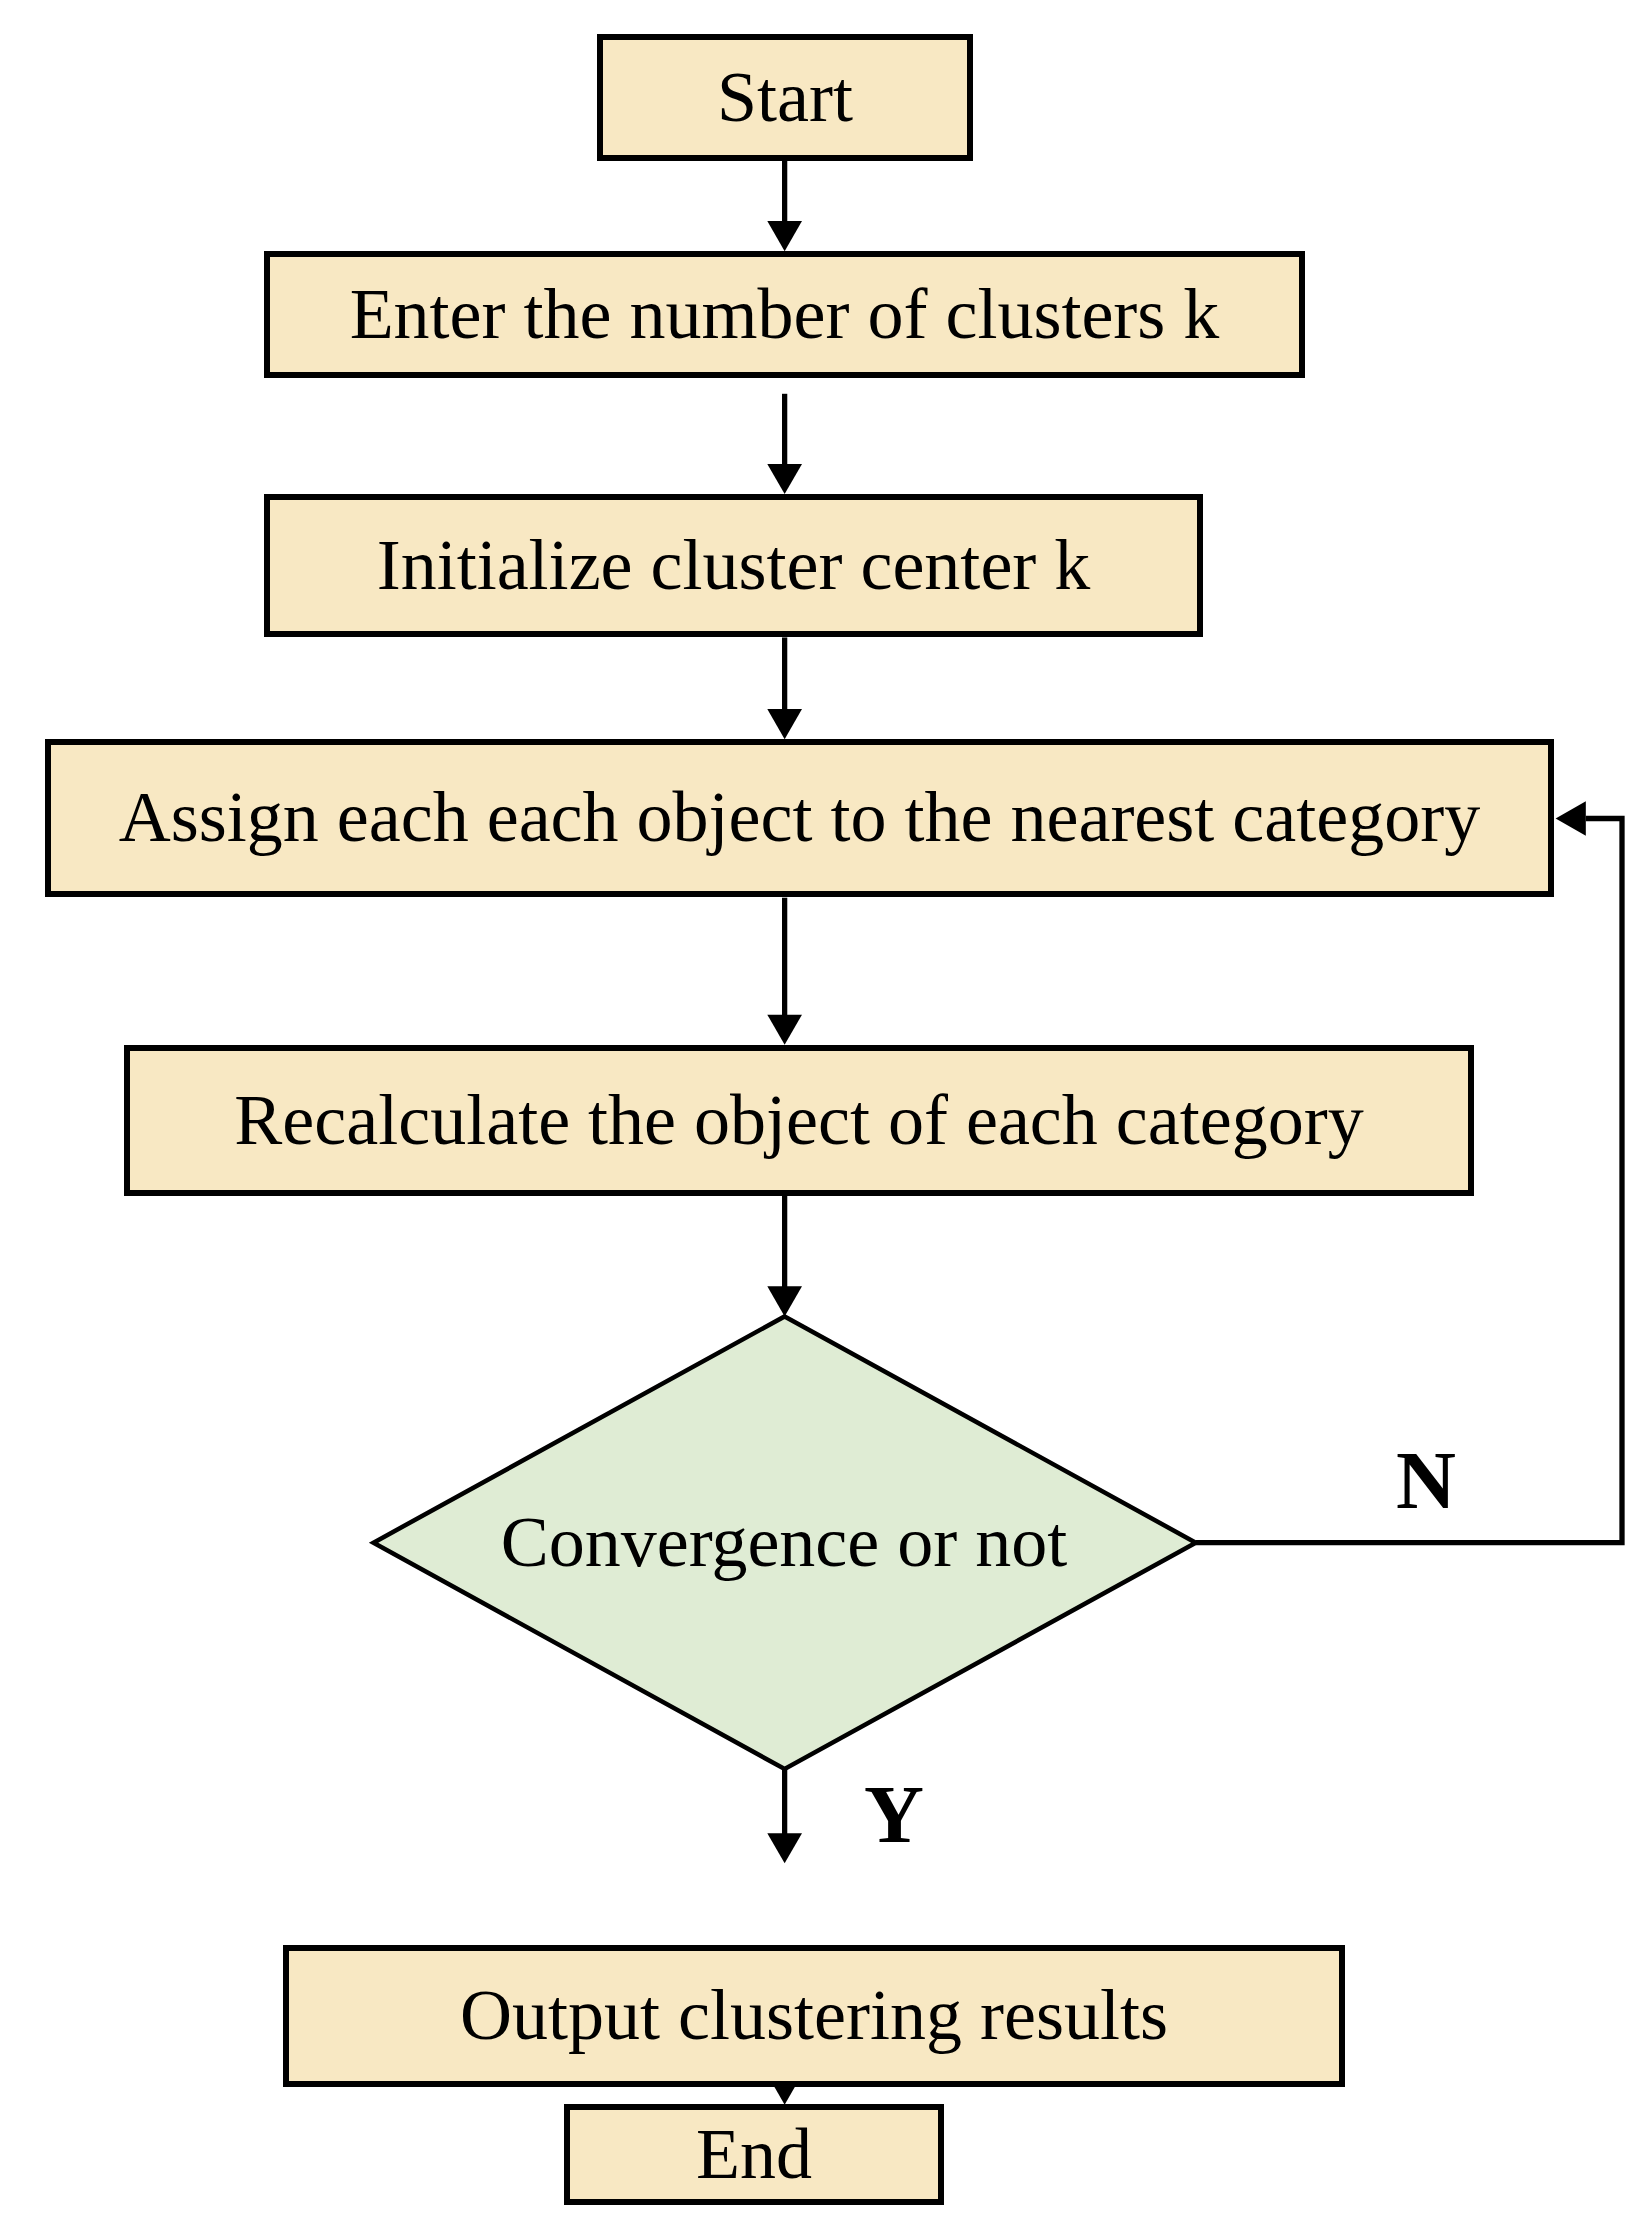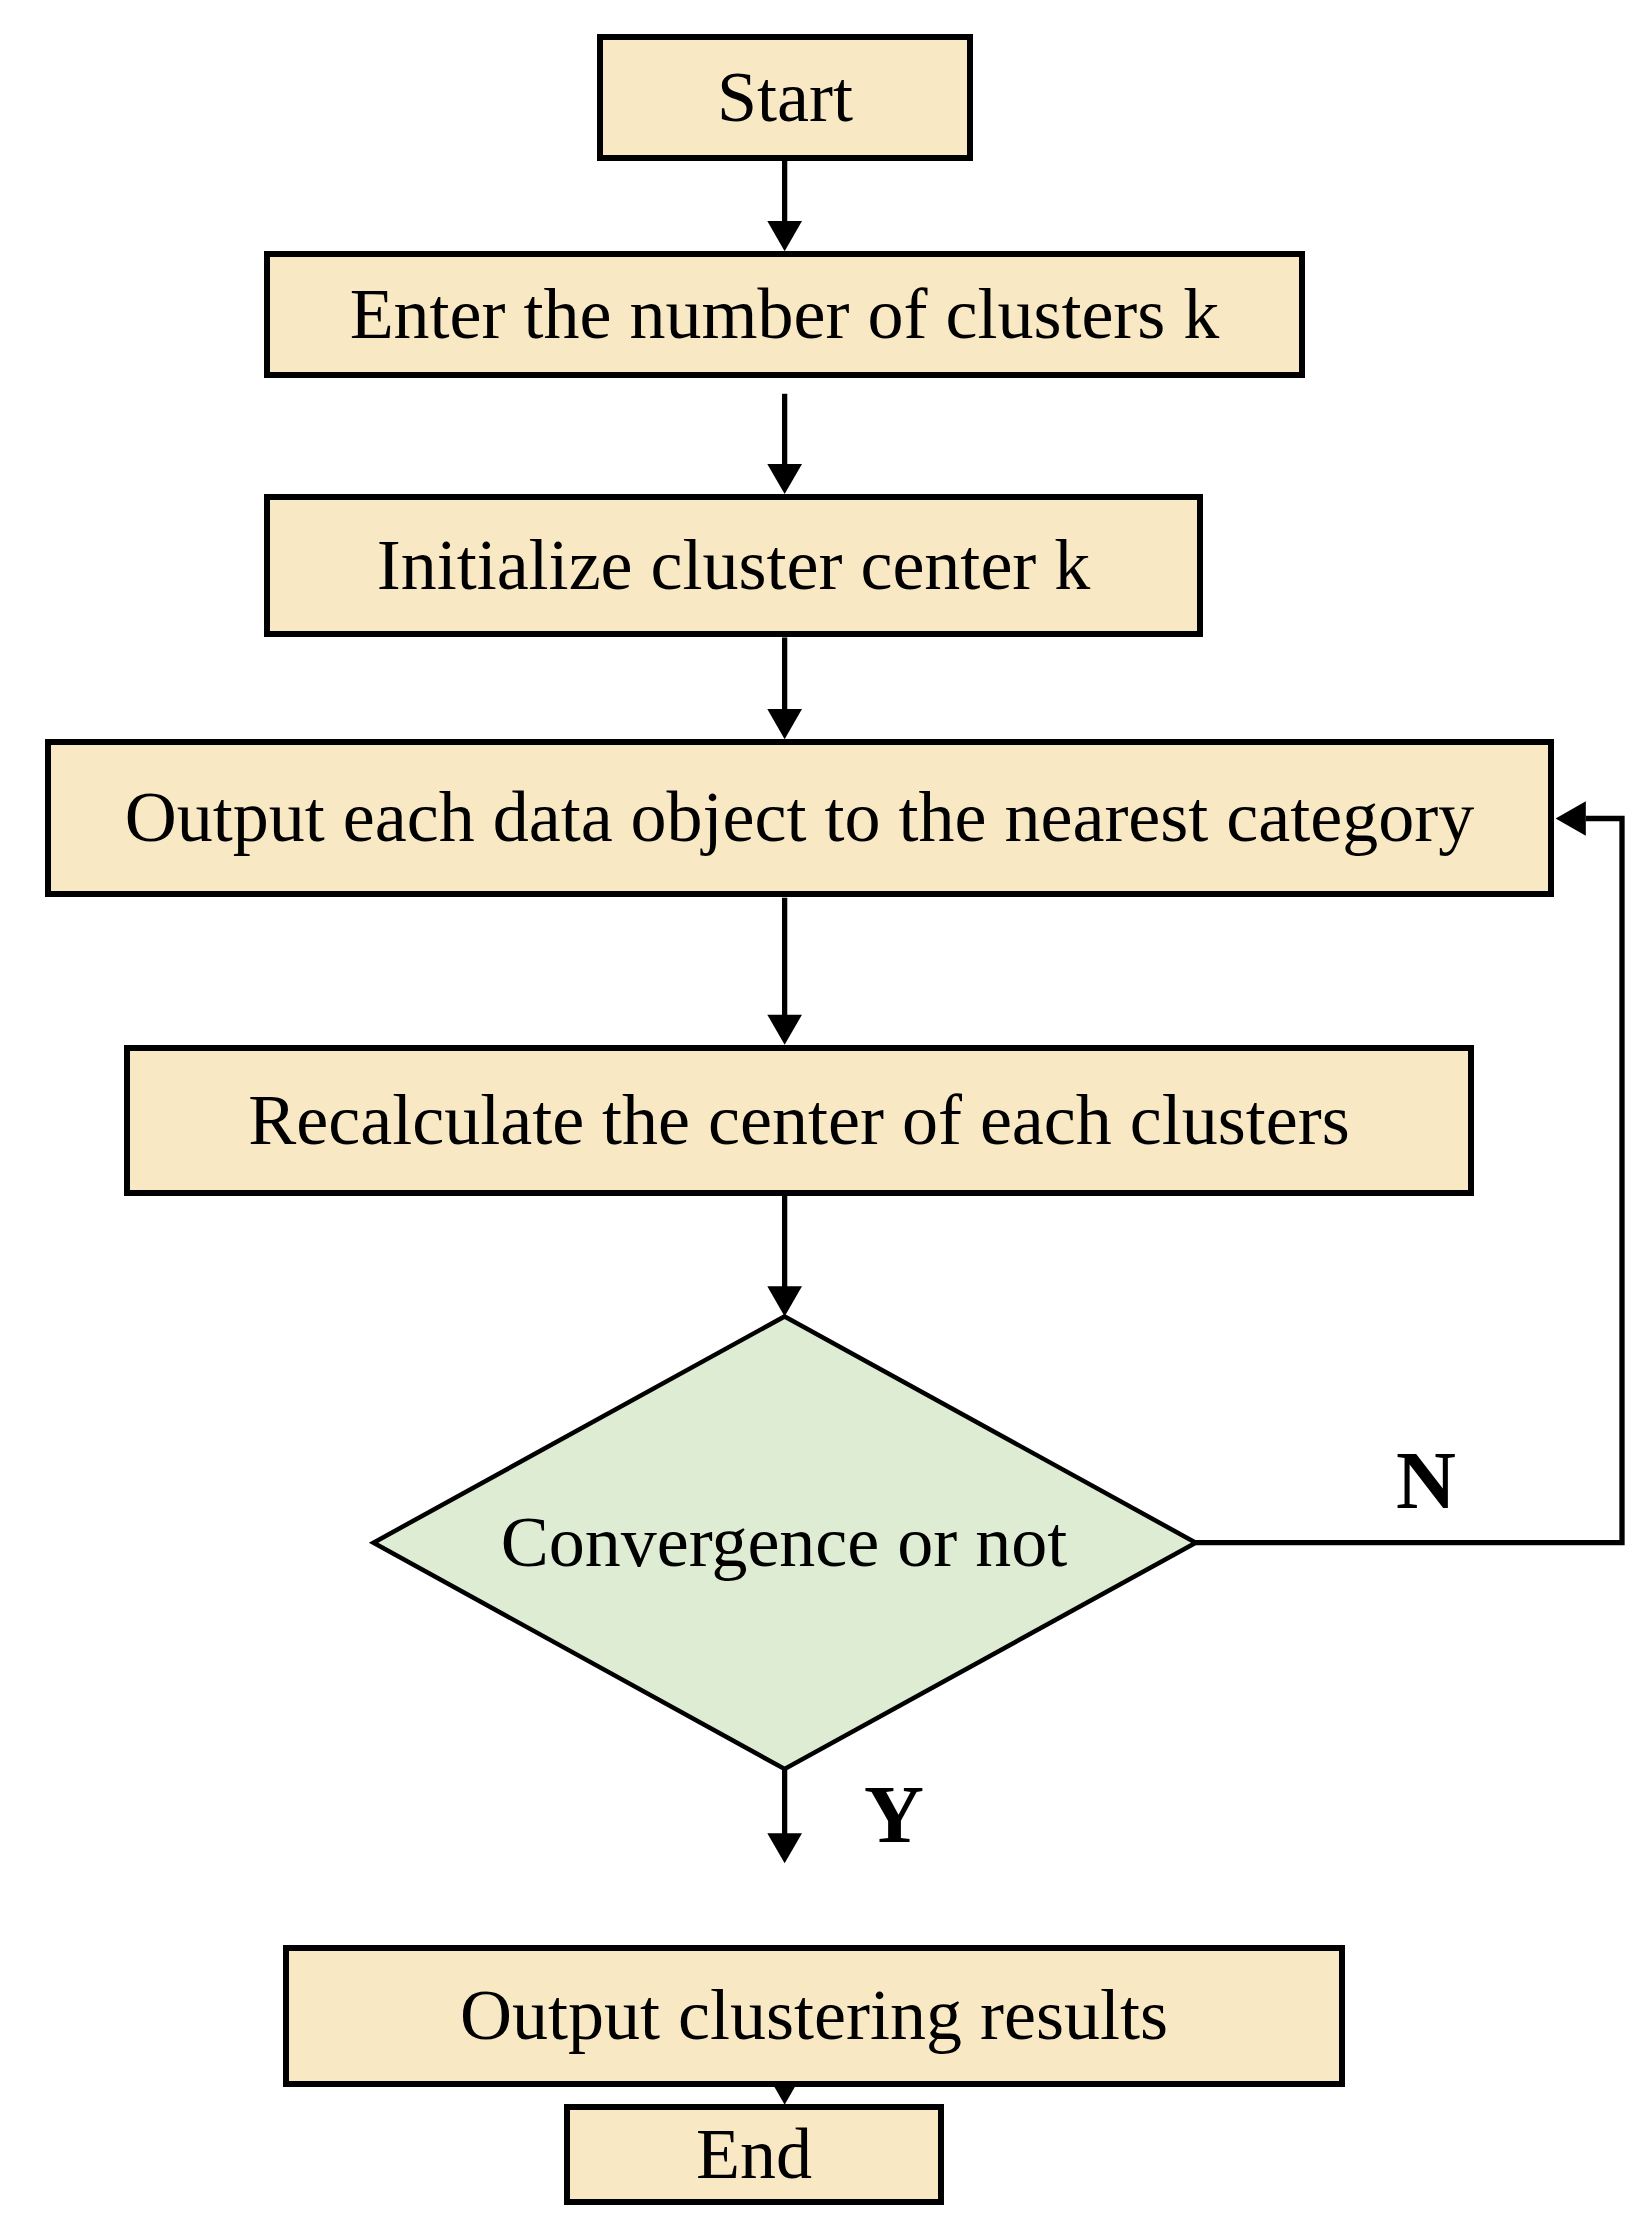--- a/index.html
+++ b/index.html
@@ -109,25 +109,25 @@
 
   <div class="node" id="n-enter">
     <span>Enter the number of clusters k</span>
   </div>
 
   <div class="node" id="n-init">
     <span>Initialize cluster center k</span>
   </div>
 
   <div class="node" id="n-assign">
-    <span>Output each data object to the nearest category</span>
+    <span>Assign each each object to the nearest category</span>
   </div>
 
   <div class="node" id="n-recalc">
-    <span>Recalculate the center of each clusters</span>
+    <span>Recalculate the object of each category</span>
   </div>
 
   <div class="diamond-label">
     <span>Convergence or not</span>
   </div>
 
   <div class="node" id="n-output">
     <span>Output clustering results</span>
   </div>
 

